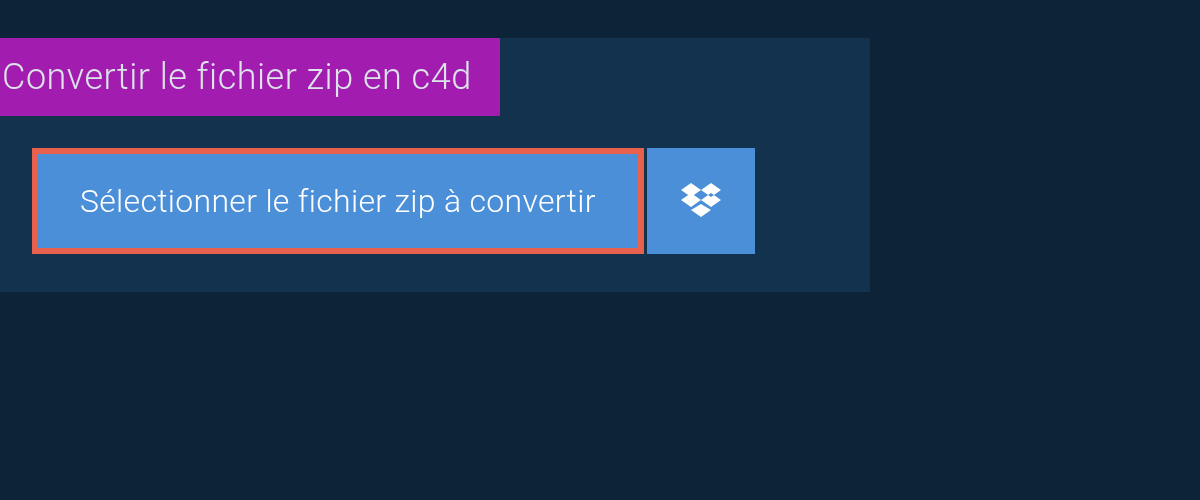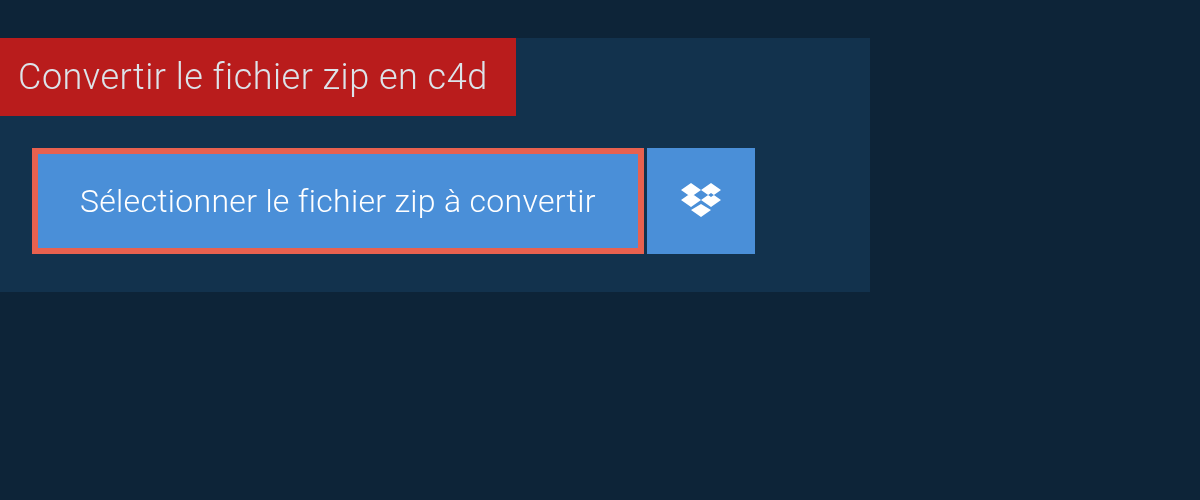--- a/index.html
+++ b/index.html
@@ -13,23 +13,23 @@
       background: #0d2438;
       font-family: -apple-system, BlinkMacSystemFont, 'Segoe UI', Roboto, Helvetica, Arial, sans-serif;
       overflow: hidden;
     }
     .panel {
       background: #12324d;
       width: 870px;
       margin-top: 38px;
     }
     .title-bar {
-      background: #b91c1c;
+      background: #a21caf;
       display: inline-block;
-      padding: 18px 28px 18px 18px;
+      padding: 18px 28px 18px 2px;
     }
     .title-text {
       color: #dce4ea;
       font-size: 36px;
       font-weight: 300;
       letter-spacing: 0.5px;
     }
     .content-area {
       padding: 32px 32px 38px 32px;
     }

